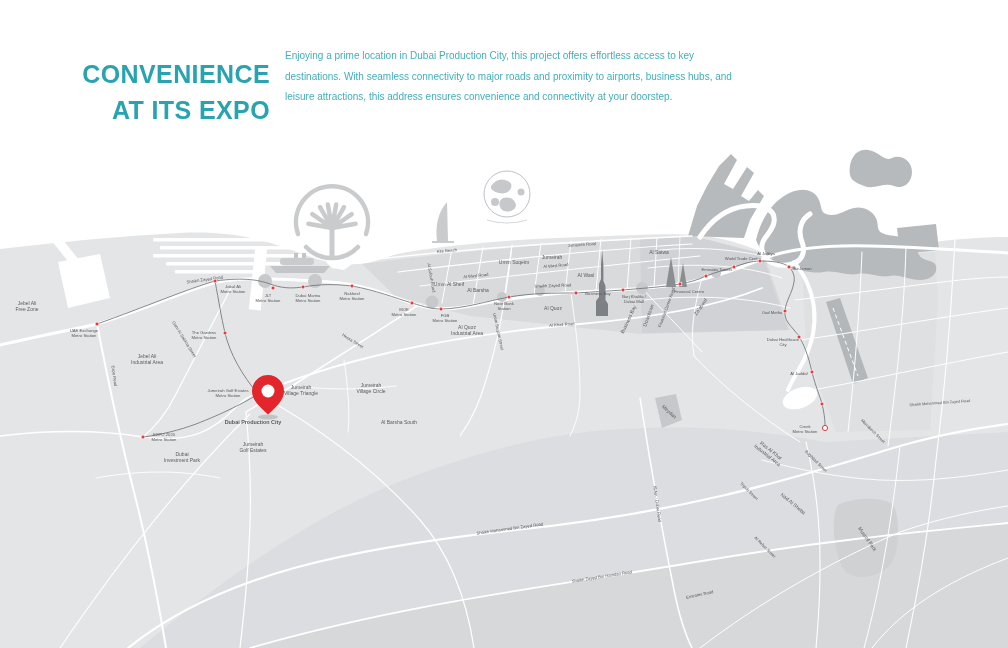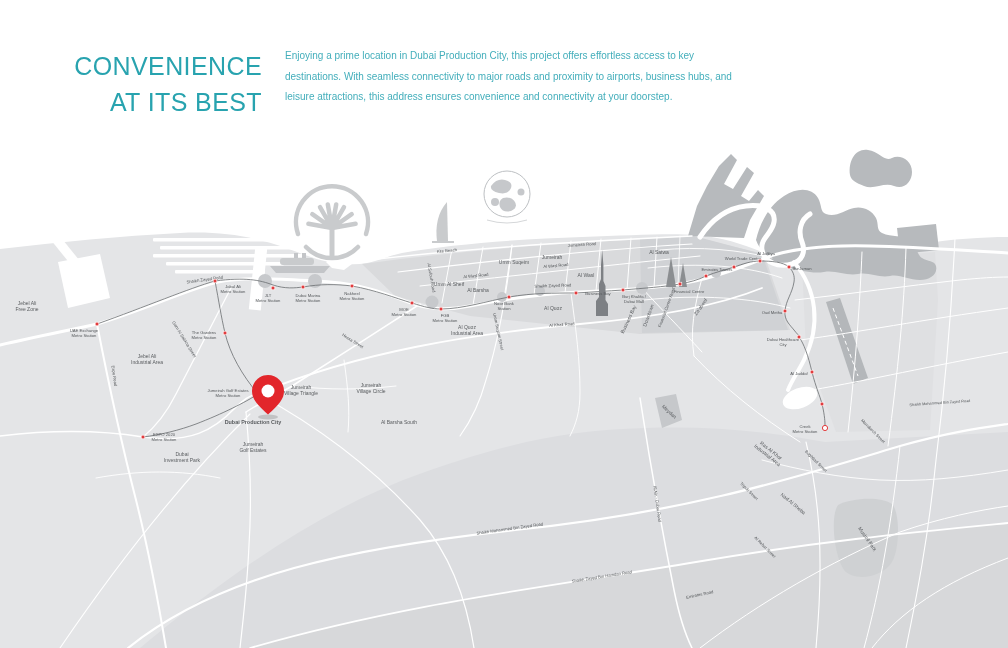--- a/index.html
+++ b/index.html
@@ -1,34 +1,34 @@
 <!DOCTYPE html>
 <html style="--title-teal: #28a3af; --body-teal: #43aebb; --map-land: #e4e5e7; --map-blocks: #d9dadc; --map-dense-blocks: #d0d2d5; --map-coast-mass: #b7babd; --road-white: #ffffff; --metro-line: #6a6d70; --station-red: #e23b3d; --pin-red: #e2262b; --label-gray: #595c5f;"><head>
 <meta charset="utf-8">
 <style>
   html,body{margin:0;padding:0;}
   body{width:1008px;height:648px;background:#ffffff;overflow:hidden;position:relative;
        font-family:"Liberation Sans", sans-serif;}
   .page{position:absolute;inset:0;}
   .page-title{position:absolute;left:66px;top:48px;width:196px;text-align:right;
-    color:var(--title-teal);font-size:25px;line-height:36px;font-weight:400;letter-spacing:.4px;margin:0;}
+    color:var(--title-teal);font-size:25px;line-height:36px;font-weight:700;letter-spacing:.4px;margin:8px;}
   .page-title span{display:block;}
   .intro{position:absolute;left:285px;top:46px;width:458px;color:var(--body-teal);
     font-size:10px;line-height:20.5px;margin:0;}
   svg{position:absolute;left:0;top:0;}
   text{font-family:"Liberation Sans", sans-serif;}
 </style>
 </head>
 <body>
 
 <div class="page">
 
   <h1 class="page-title">
     <span>CONVENIENCE</span>
-    <span>AT ITS BEST</span>
+    <span>AT ITS EXPO</span>
   </h1>
 
   <p class="intro">Enjoying a prime location in Dubai Production City, this project offers effortless access to key destinations. With seamless connectivity to major roads and proximity to airports, business hubs, and leisure attractions, this address ensures convenience and connectivity at your doorstep.</p>
 
   <svg id="map" width="1008" height="648" viewBox="0 0 1008 648">
 
     <g>
       <path d="M0,249 C60,242 120,236 180,233 C220,231 252,236 286,248 C306,255 322,263 346,264 C372,266 382,257 402,253 C452,244 522,239 582,237 C632,235 672,233 696,235 C722,237 742,244 762,252 C782,259 792,262 802,263 C842,262 882,252 922,244 C952,239 982,237 1008,237 L1008,648 L0,648 Z" fill="var(--map-land)"></path>
       <path d="M140,648 C240,565 330,505 425,472 C510,442 570,430 645,428 C705,426 760,430 825,442 L1008,432 L1008,648 Z" fill="#dcdde0"></path>
       <path d="M248,648 C410,602 555,587 695,562 C820,540 915,533 1008,523 L1008,648 Z" fill="#d7d8da"></path>

